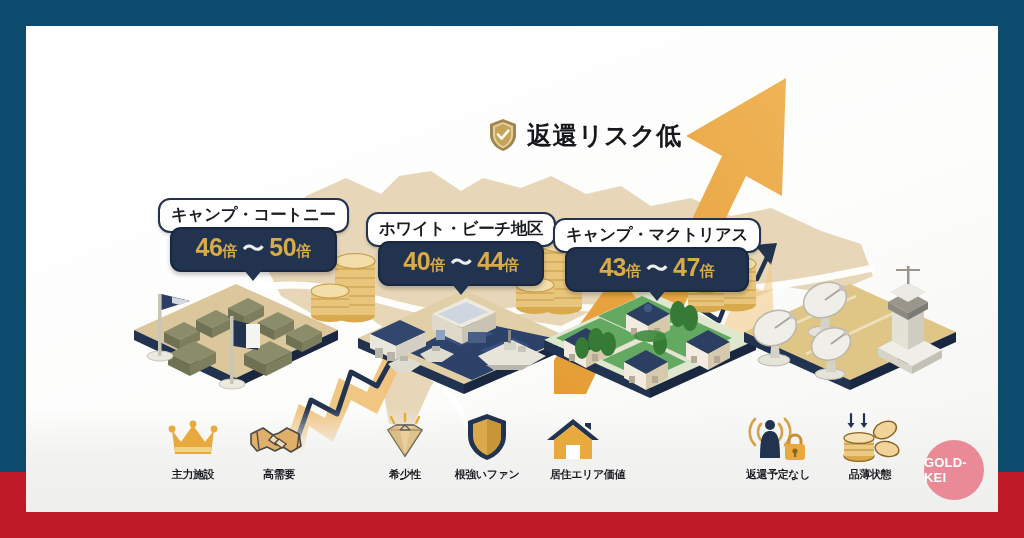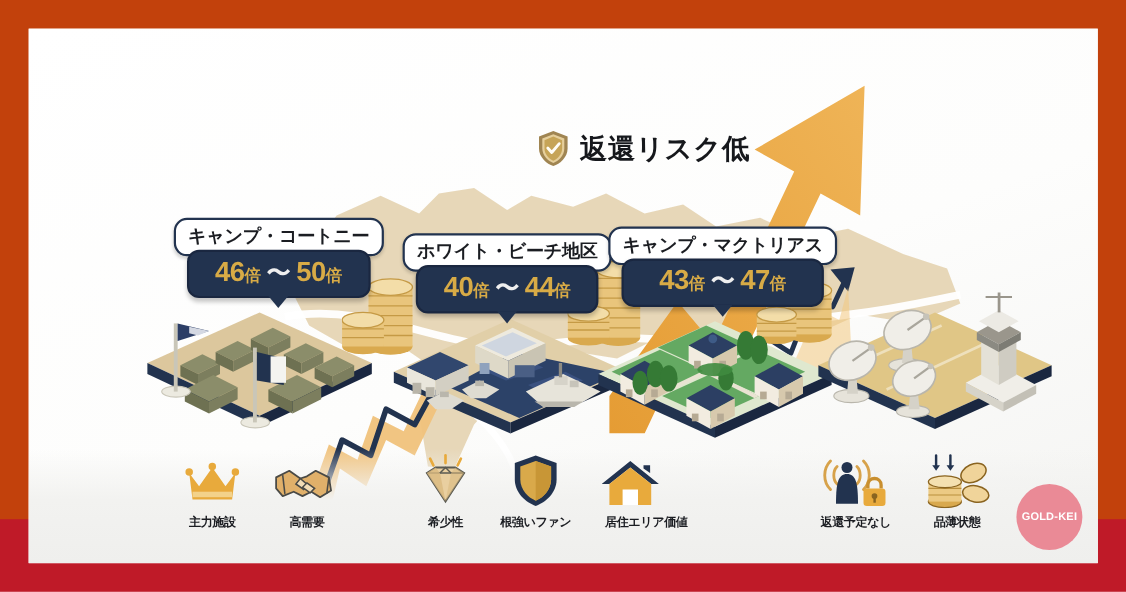--- a/index.html
+++ b/index.html
@@ -3,21 +3,21 @@
 <meta charset="utf-8">
 <style>
   html,body{margin:0;padding:0;}
   body{
     width:1024px;height:538px;overflow:hidden;
     background:#bf1a28;
     font-family:"Liberation Sans","DejaVu Sans",sans-serif;
   }
   #frame{
     position:absolute;left:0;top:0;width:1024px;height:472px;
-    background:#c2410c;
+    background:#0c4a6e;
   }
   #canvas{
     position:absolute;left:26px;top:26px;width:972px;height:486px;
     background:#ffffff;overflow:hidden;
   }
   
   #bgwash{
     position:absolute;inset:0;
     background:linear-gradient(160deg,#ffffff 0%,#fdfdfc 55%,#f4f4f2 100%);
   }
@@ -61,21 +61,21 @@
   .badge .u{font-size:15px;font-weight:bold;color:#d8ab46;}
   .badge .tilde{font-size:22px;font-weight:bold;color:#efefef;margin:0 5px;}
   .badge:after{
     content:"";position:absolute;left:50%;bottom:-11px;margin-left:-9px;
     width:0;height:0;border-left:9px solid transparent;border-right:9px solid transparent;
     border-top:11px solid #22334f;
   }
 
   #c1{left:132px;top:172px;}
   #c2{left:340px;top:186px;}
-  #c3{left:527px;top:180px;}
+  #c3{left:527px;top:192px;}
   #c4{left:718px;top:172px;}
 
   
   .iso{position:absolute;}
 
   
   #features{
     position:absolute;left:0;right:0;bottom:8px;height:96px;
   }
   .feat{position:absolute;width:104px;text-align:center;}
@@ -88,21 +88,21 @@
   #f2{left:327px;} #f3{left:409px;}
   #f4{left:495px;text-align:right;} #f5{left:604px;}
   #f6{left:700px;} #f7{left:792px;}
 
   
   #logo{
     position:absolute;right:14px;bottom:12px;width:60px;height:60px;border-radius:50%;
     background:#ea8a96;display:flex;align-items:center;justify-content:center;
   }
   #logo span{
-    font-size:10px;font-weight:bold;color:#ffffff;letter-spacing:.2px;
+    font-size:13px;font-weight:bold;color:#ffffff;letter-spacing:.2px;
   }
 </style>
 </head>
 <body>
 
 <div id="frame">
   <div id="canvas">
 
     <div id="bgwash"></div>
 

